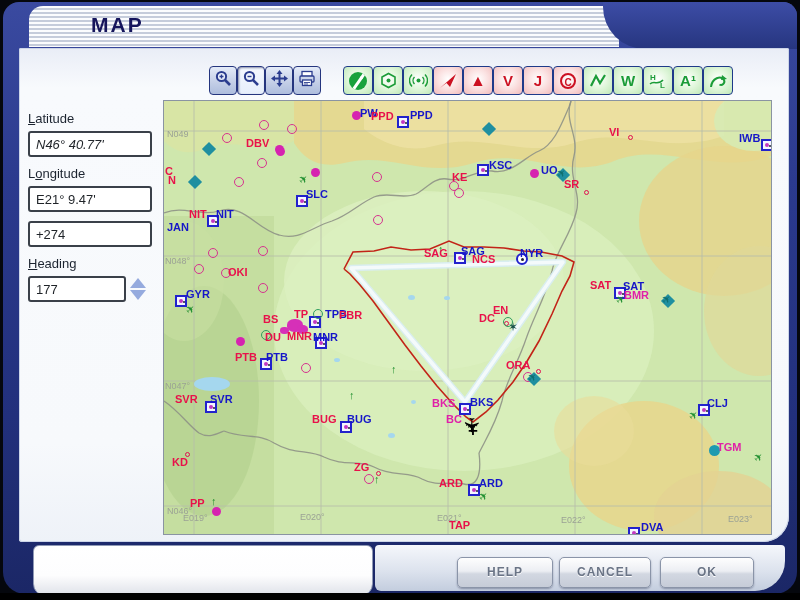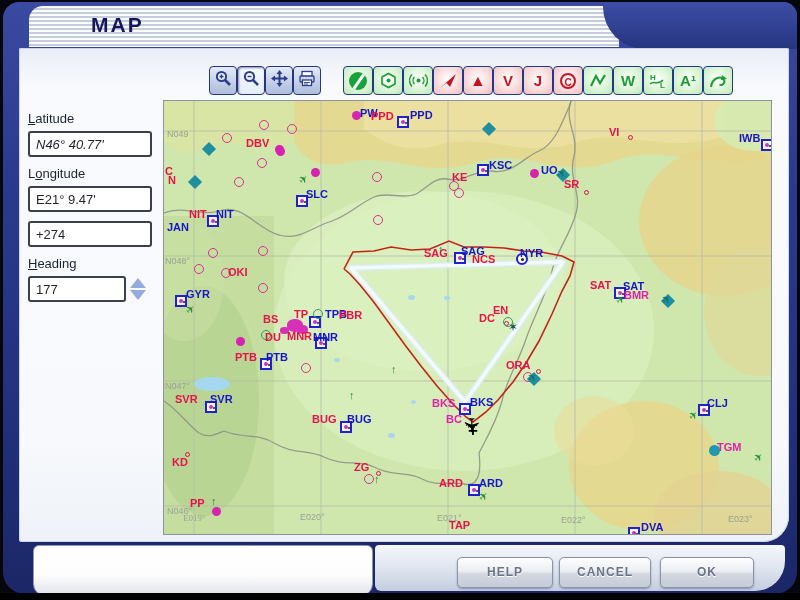--- a/index.html
+++ b/index.html
@@ -299,21 +299,21 @@
         <ellipse cx="249.5" cy="301" rx="2.5" ry="2" fill="#a5d7ee"></ellipse>
         <ellipse cx="129" cy="222.5" rx="2" ry="1.5" fill="#a5d7ee"></ellipse>
         <polygon points="187,167 399,161 301,301" fill="none" stroke="#d9edf2" stroke-width="6.5" stroke-linejoin="round" opacity="0.95"></polygon>
         <polygon points="187,167 399,161 301,301" fill="none" stroke="#f4fafb" stroke-width="3.5" stroke-linejoin="round"></polygon>
         <polyline points="180,168 189,151 210,150 227,146 247,149 266,148 285,140 300,146 320,146 340,147 360,150 377,151 398,155 410,161 406,175 398,190 388,213 375,240 362,262 349,281 334,299 322,311 309,321 302,316 289,303 273,285 257,265 241,244 225,222 209,200 196,184 186,173 180,168" fill="none" stroke="#c22418" stroke-width="1.6"></polyline>
       </svg>
       <div class="gl" style="left: 3px; top: 28px;">N049</div>
       <div class="gl" style="left: 1px; top: 155px;">N048°</div>
       <div class="gl" style="left: 1px; top: 280px;">N047°</div>
       <div class="gl" style="left: 3px; top: 405px;">N046°</div>
-      <div class="gl" style="left: 19px; top: 412px; font-family: Liberation Serif, serif;">E019°</div>
+      <div class="gl" style="left: 19px; top: 412px;">E019°</div>
       <div class="gl" style="left: 136px; top: 411px;">E020°</div>
       <div class="gl" style="left: 273px; top: 412px;">E021°</div>
       <div class="gl" style="left: 397px; top: 414px;">E022°</div>
       <div class="gl" style="left: 523px; top: 413px; margin-left: 41px;">E023°</div>
       <div class="ic ic-sq" style="left: 233px; top: 15px;">
         <i></i>
       </div>
       <div class="ic ic-sq" style="left: 313px; top: 63px;">
         <i></i>
       </div>

